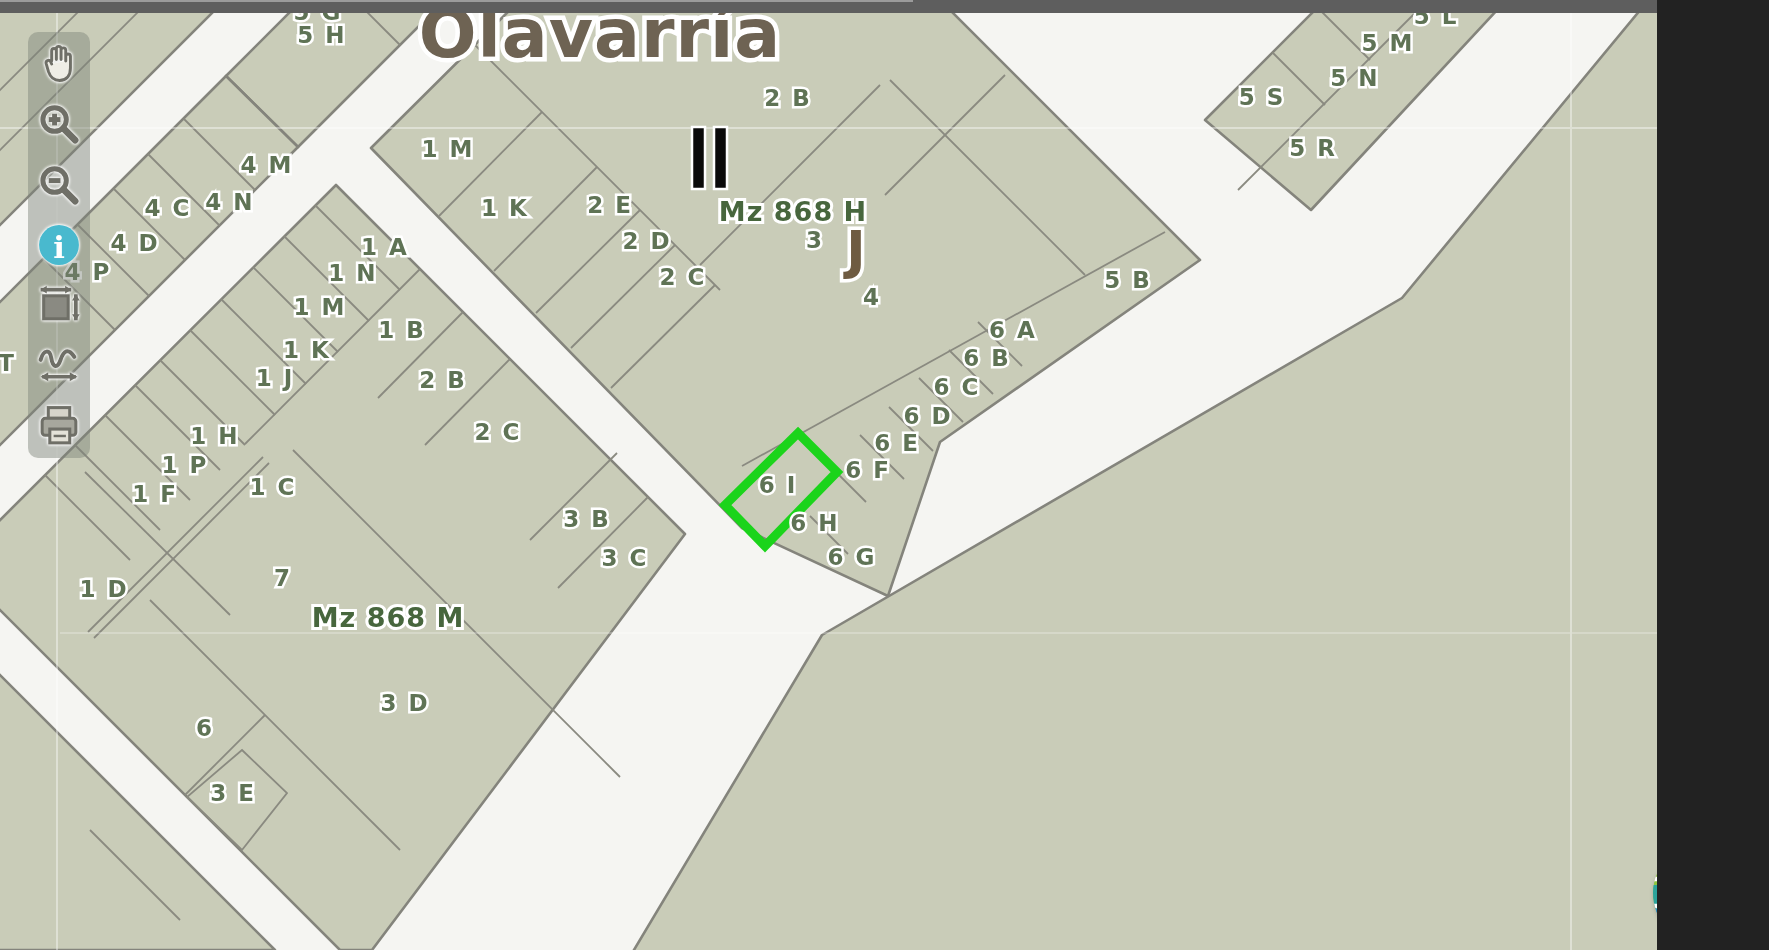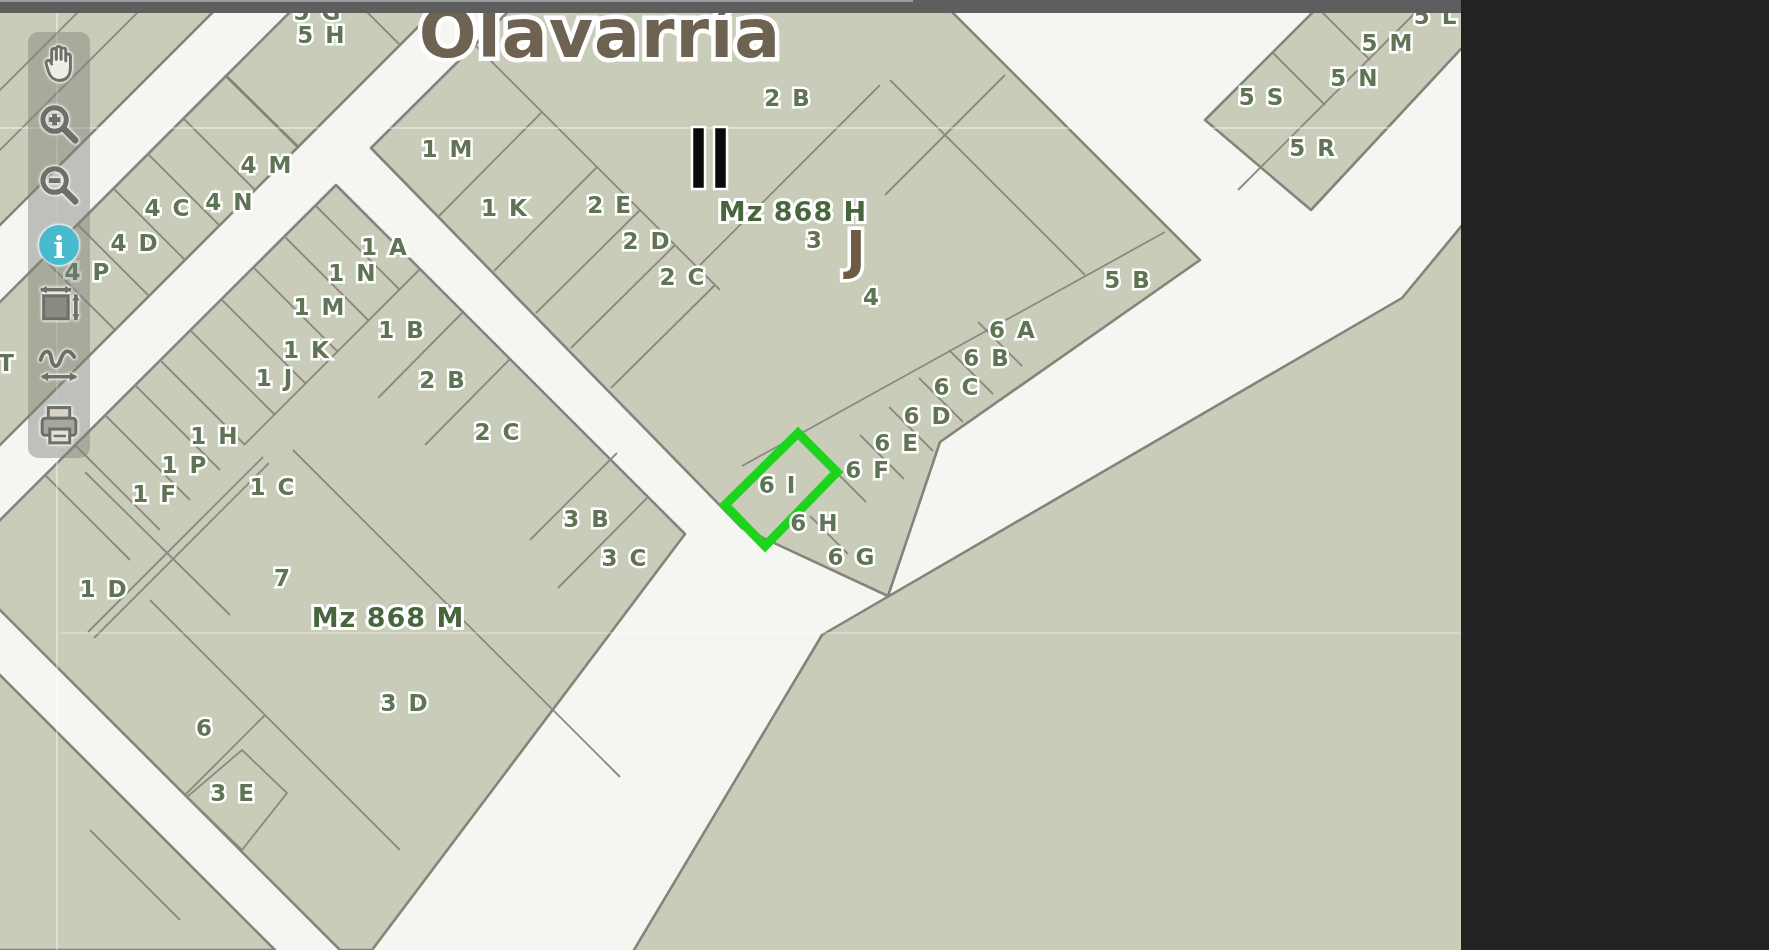--- a/index.html
+++ b/index.html
@@ -1,16 +1,16 @@
 <!DOCTYPE html>
 <html><head>
 <meta charset="utf-8">
 <style>
   html,body{margin:0;padding:0;background:#222;}
-  .stage{position:relative;width:1461px;height:950px;overflow:hidden;
+  .stage{position:relative;width:1657px;height:950px;overflow:hidden;
          font-family:"DejaVu Sans", sans-serif;background:#f5f5f2;}
   svg{display:block;}
   #map-svg{position:absolute;left:0;top:0;}
 
   
   .lbl{font:bold 23px "DejaVu Sans",sans-serif;fill:#5f7355;stroke:#ffffff;
        stroke-width:5px;paint-order:stroke;letter-spacing:2px;text-anchor:middle;}
   .mz{font:bold 27px "DejaVu Sans",sans-serif;fill:#47663d;stroke:#ffffff;
       stroke-width:6px;paint-order:stroke;letter-spacing:1px;text-anchor:middle;}
   .city{font:bold 68px "DejaVu Sans",sans-serif;fill:#6e6353;stroke:#ffffff;

